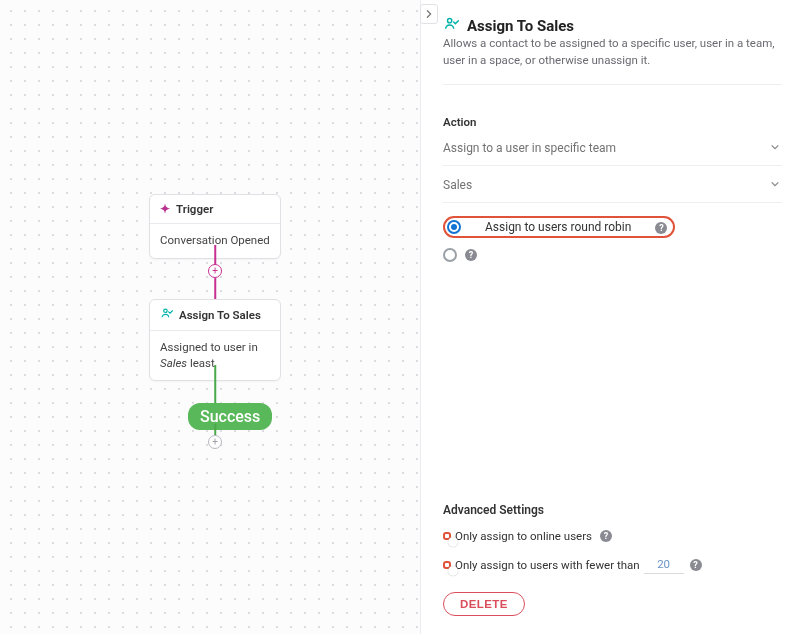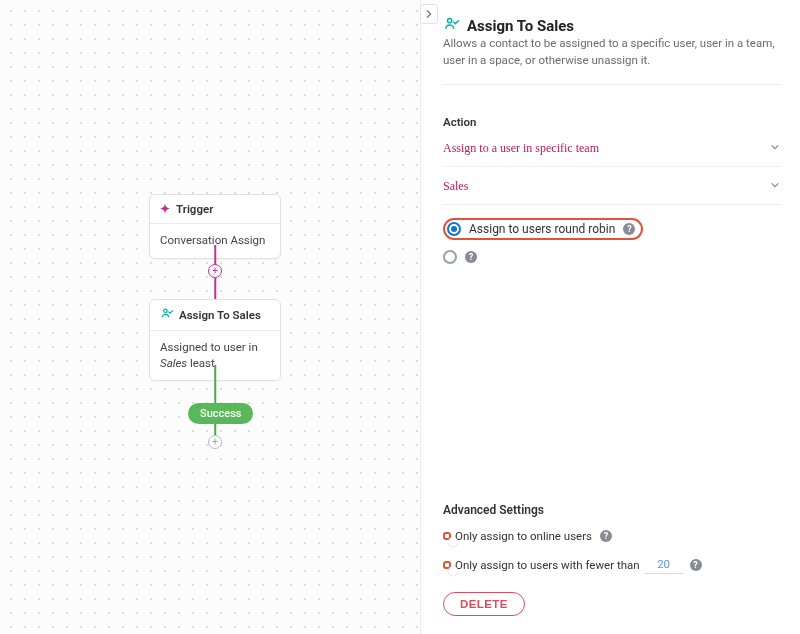--- a/index.html
+++ b/index.html
@@ -35,21 +35,21 @@
     border:1.5px solid #c73091; background:#fff; color:#c73091;
     display:flex; align-items:center; justify-content:center;
     font-size:10px; line-height:1; cursor:pointer;
   }
   .plus-circle.gray { border-color:#b9b9c2; color:#9e9ea6; }
 
   .connector { position:absolute; width:1.5px; background:#c73091; left:50%; transform:translateX(-50%); }
   .connector.green { background:#4aa84a; }
 
   .success-pill {
-    position:absolute; background:#59b859; color:#fff; font-size:11px;
+    position:absolute; background:#59b859; color:#fff; font-size:16px;
     padding:4px 12px; border-radius:12px; font-weight:500;
   }
 
   
   .panel-toggle {
     position:absolute; left:420px; top:4px; width:18px; height:20px;
     border:1px solid #e2e2e6; border-radius:3px; background:#fff;
     display:flex; align-items:center; justify-content:center; z-index:3;
     cursor:pointer;
   }
@@ -62,21 +62,21 @@
     padding:16px 18px 12px 22px; overflow:hidden;
   }
   .panel-inner { position:relative; height:100%; }
   .panel-title { display:flex; align-items:center; gap:8px; font-size:15px; font-weight:700; color:#222; }
   .panel-desc { color:#6a6a72; font-size:11.5px; line-height:1.5; padding-bottom:14px; border-bottom:1px solid #eee; }
 
   .section-label { margin-top:30px; font-size:11.5px; font-weight:600; color:#333; }
   .select-row {
     display:flex; align-items:center; justify-content:space-between;
     margin-top:6px; padding:6px 2px 10px 0; border-bottom:1px solid #eee;
-    font-size:12px; color:#be185d; cursor:pointer;font-family:Liberation Serif, serif;
+    font-size:12px; color:#737373; cursor:pointer;
   }
   .chev svg { width:10px; height:10px; stroke:#888; }
 
   .radio-group { margin-top:10px; }
   .radio-row { display:flex; align-items:center; gap:8px; padding:3px 0; font-size:12px; color:#333; }
   .radio-outer {
     flex:0 0 14px; width:14px; height:14px; border-radius:50%;
     border:2px solid #9aa0a6; background:#fff; display:flex; align-items:center; justify-content:center;
     cursor:pointer;
   }
@@ -84,21 +84,21 @@
   .radio-inner { width:6px; height:6px; border-radius:50%; background:#1173d4; }
   .radio-label { flex:1; }
   .help-icon {
     width:12px; height:12px; border-radius:50%; background:#8a8a92; color:#fff;
     display:inline-flex; align-items:center; justify-content:center; font-size:9px; font-weight:700;
     cursor:pointer;
   }
 
   .highlight-red {
     border:2px solid #e0533a; border-radius:11px; padding:2px 6px 2px 2px;
-    display:inline-flex; align-items:center; gap:8px;
+    display:inline-flex; align-items:flex-end; gap:24px;
   }
 
   
   .advanced {
     position:absolute; bottom:0; left:0; right:0; padding-bottom:6px;
   }
   .toggle-row { display:flex; align-items:center; gap:4px; font-size:11.5px; color:#333; margin-top:12px; }
   .toggle-wrap.highlight { border:2px solid #e0533a; border-radius:3px; padding:2px; }
   .toggle {
     width:24px; height:12px; border-radius:7px; background:#cfcfd5; position:relative;
@@ -126,21 +126,21 @@
 
 <div class="app">
 
   <div class="canvas">
 
     <div class="node" style="top:194px; left:149px;">
       <div class="node-header">
         <span class="icon-sparkle">✦</span>
         <span>Trigger</span>
       </div>
-      <div class="node-body">Conversation Assign</div>
+      <div class="node-body">Conversation Opened</div>
     </div>
 
     <div class="connector" style="top:245px; left:215px; height:20px;"></div>
     <div class="plus-circle" style="top:264px; left:208px;">+</div>
     <div class="connector" style="top:278px; left:215px; height:22px;"></div>
 
     <div class="node" style="top:299px; left:149px;">
       <div class="node-header">
         <span class="icon-assign">
           <svg width="13" height="13" viewBox="0 0 24 24" fill="none" stroke="#00b2a9" stroke-width="2.2">

